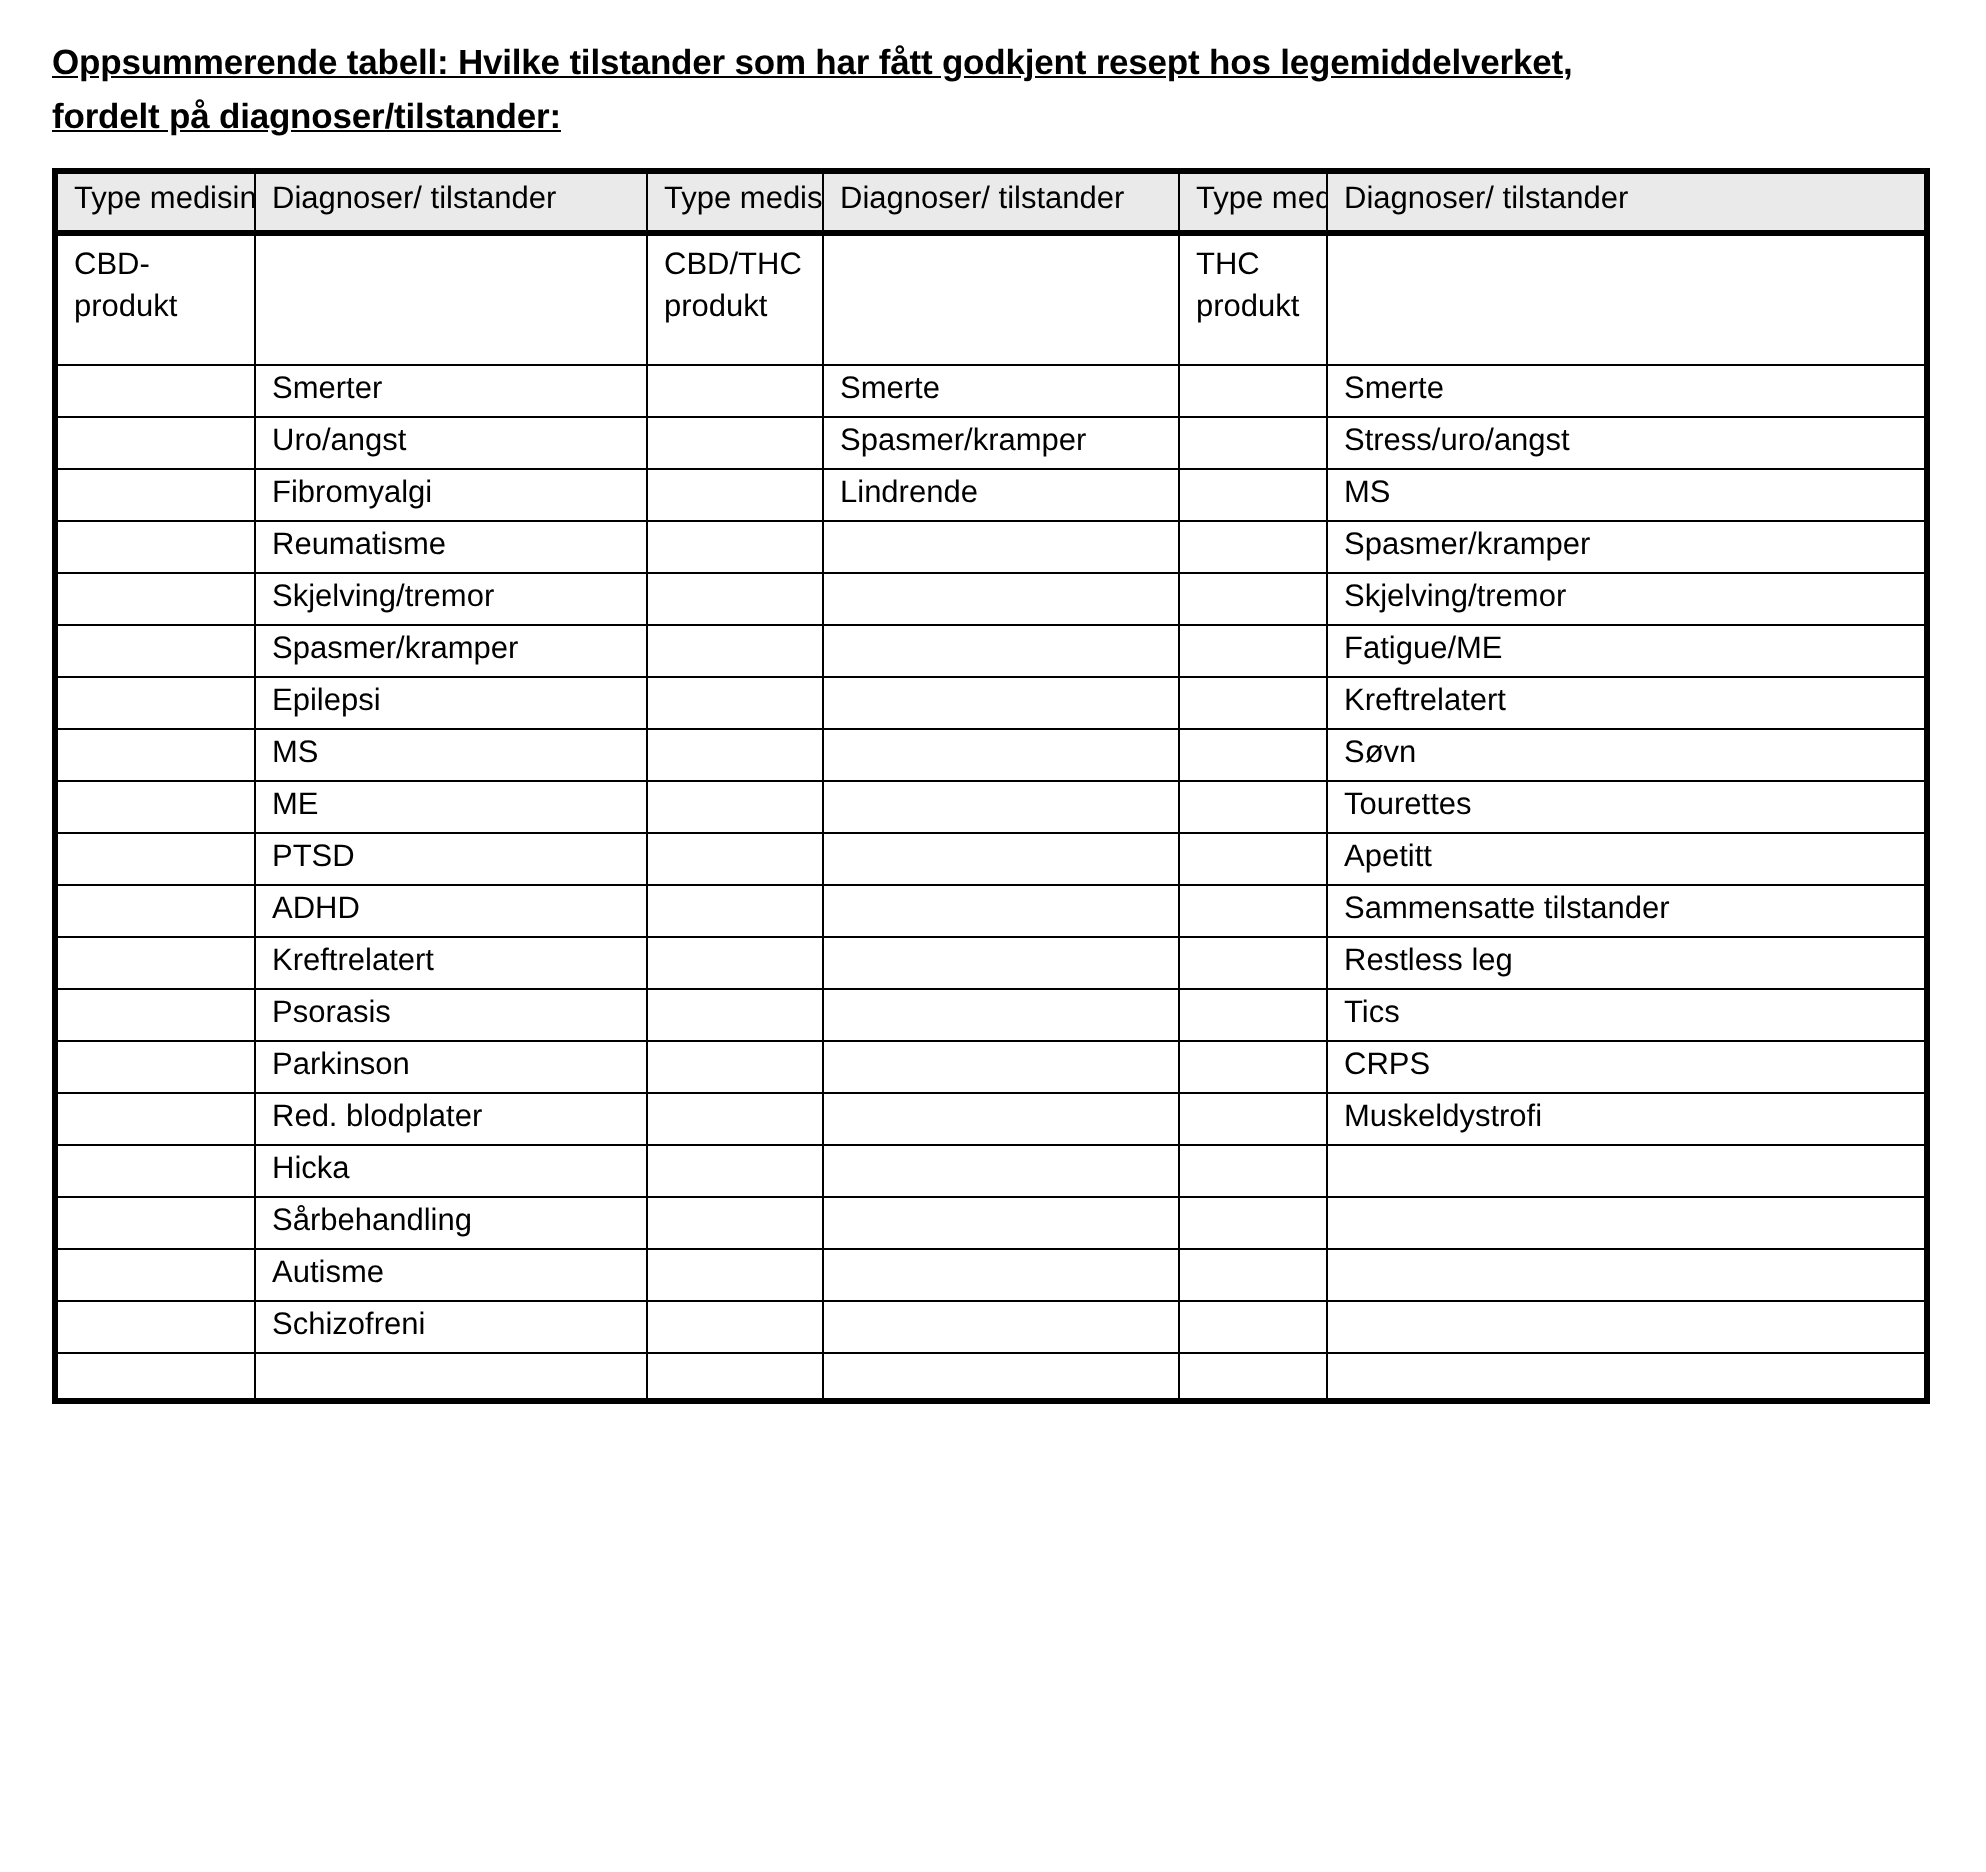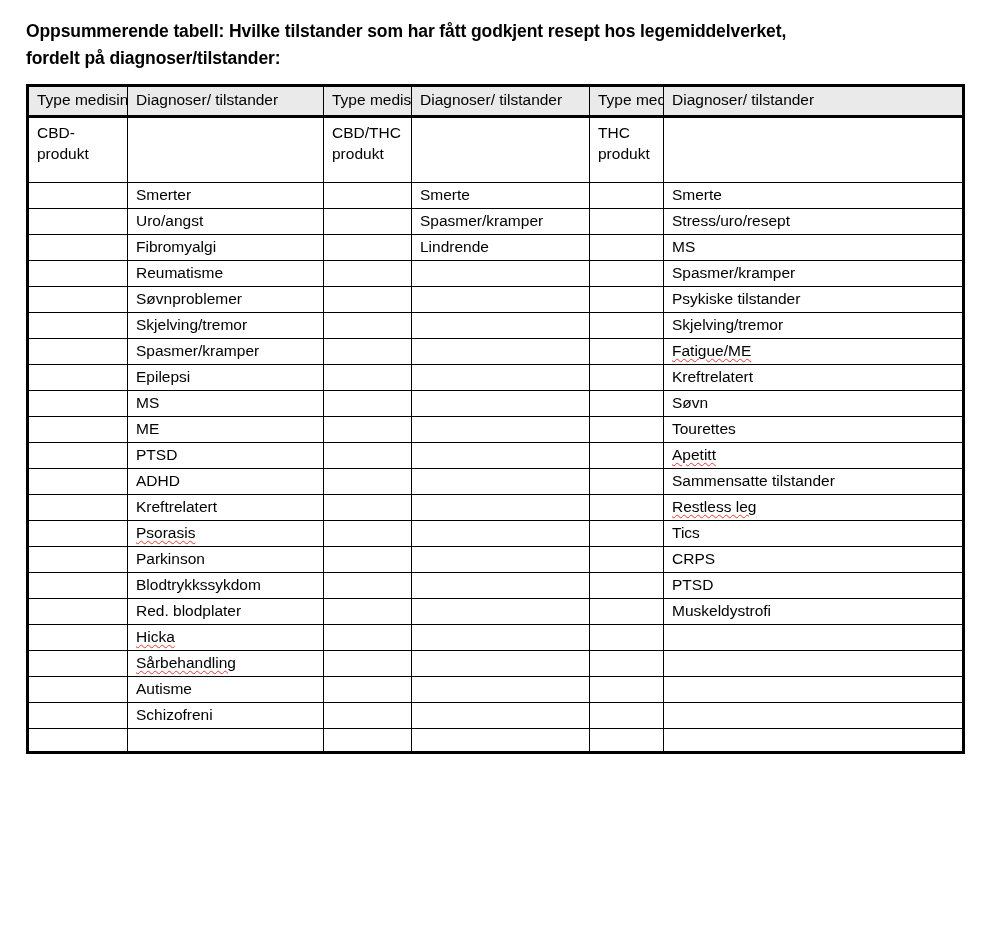--- a/index.html
+++ b/index.html
@@ -21,20 +21,21 @@
     box-sizing: border-box;
     padding: 18px 30px 0 26px;
   }
   .doc-title {
     font-size: 17.5px;
     font-weight: bold;
     line-height: 1.55;
     margin: 0 0 12px 0;
     max-width: 790px;
     letter-spacing: -0.1px;
+    text-decoration: underline;
   }
   table.summary {
     border-collapse: collapse;
     table-layout: fixed;
     width: 936px;
     font-size: 15.5px;
   }
   table.summary td, table.summary th {
     border: 1px solid #000000;
     padding: 3px 8px 4px 8px;
@@ -66,21 +67,20 @@
   }
   
   col.c1 { width: 100px; }
   col.c2 { width: 196px; }
   col.c3 { width: 88px; }
   col.c4 { width: 178px; }
   col.c5 { width: 74px; }
   col.c6 { width: 300px; }
 
   .squiggle {
-    text-decoration: underline;
     text-decoration-style: wavy;
     text-decoration-color: #e23b2e;
     text-decoration-thickness: 1px;
     text-underline-offset: 2px;
   }
   .empty-cell { }
 </style>
 </head>
 <body>
 
@@ -124,48 +124,40 @@
         <td>Smerte</td>
         <td></td>
         <td>Smerte</td>
       </tr>
       <tr>
         <td></td>
         <td>Uro/angst</td>
         <td></td>
         <td>Spasmer/kramper</td>
         <td></td>
-        <td>Stress/uro/resept</td>
+        <td>Stress/uro/angst</td>
       </tr>
       <tr>
         <td></td>
         <td>Fibromyalgi</td>
         <td></td>
         <td>Lindrende</td>
         <td></td>
         <td>MS</td>
       </tr>
       <tr>
         <td></td>
         <td>Reumatisme</td>
         <td></td>
         <td></td>
         <td></td>
         <td>Spasmer/kramper</td>
       </tr>
       <tr>
         <td></td>
-        <td>Søvnproblemer</td>
-        <td></td>
-        <td></td>
-        <td></td>
-        <td>Psykiske tilstander</td>
-      </tr>
-      <tr>
-        <td></td>
         <td>Skjelving/tremor</td>
         <td></td>
         <td></td>
         <td></td>
         <td>Skjelving/tremor</td>
       </tr>
       <tr>
         <td></td>
         <td>Spasmer/kramper</td>
         <td></td>
@@ -229,28 +221,20 @@
         <td></td>
         <td>Tics</td>
       </tr>
       <tr>
         <td></td>
         <td>Parkinson</td>
         <td></td>
         <td></td>
         <td></td>
         <td>CRPS</td>
-      </tr>
-      <tr>
-        <td></td>
-        <td>Blodtrykkssykdom</td>
-        <td></td>
-        <td></td>
-        <td></td>
-        <td>PTSD</td>
       </tr>
       <tr>
         <td></td>
         <td>Red. blodplater</td>
         <td></td>
         <td></td>
         <td></td>
         <td>Muskeldystrofi</td>
       </tr>
       <tr>

